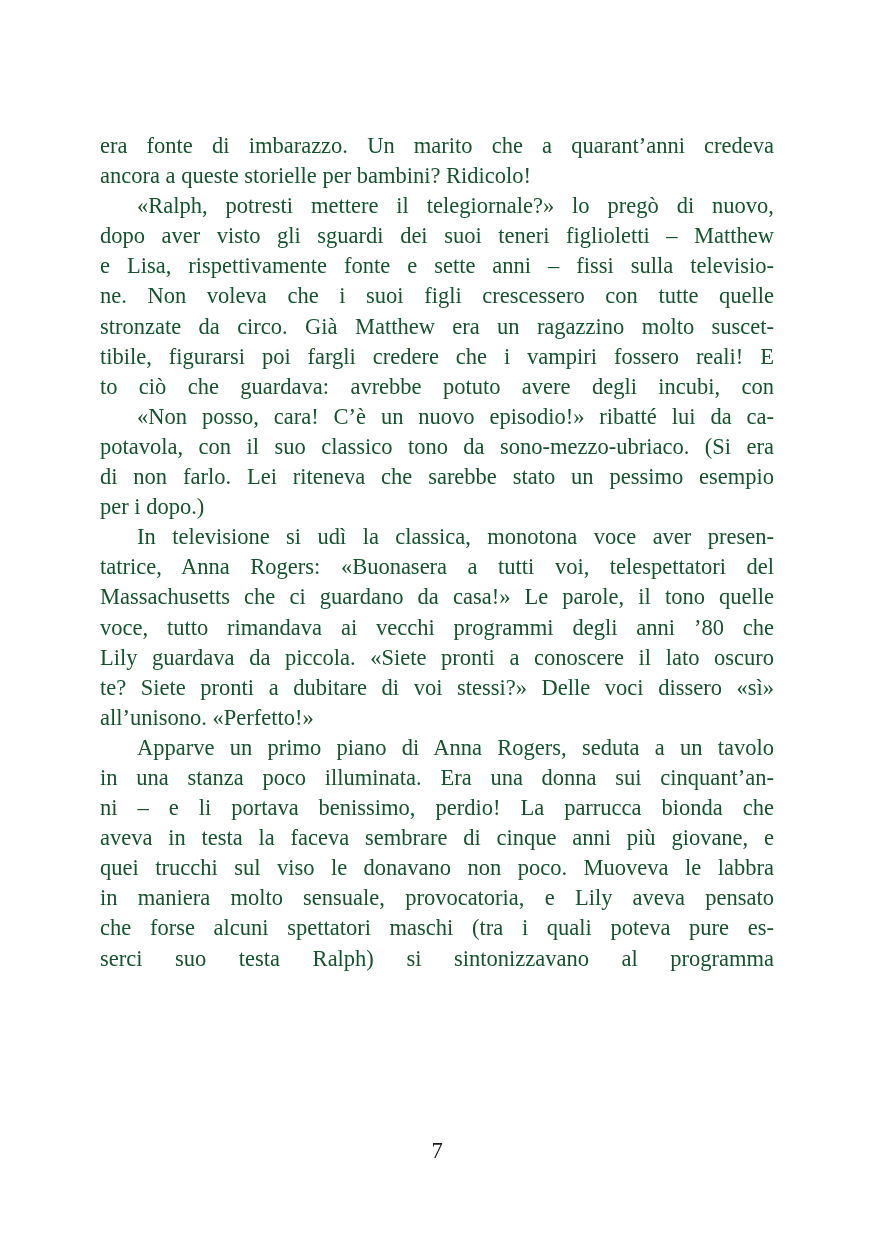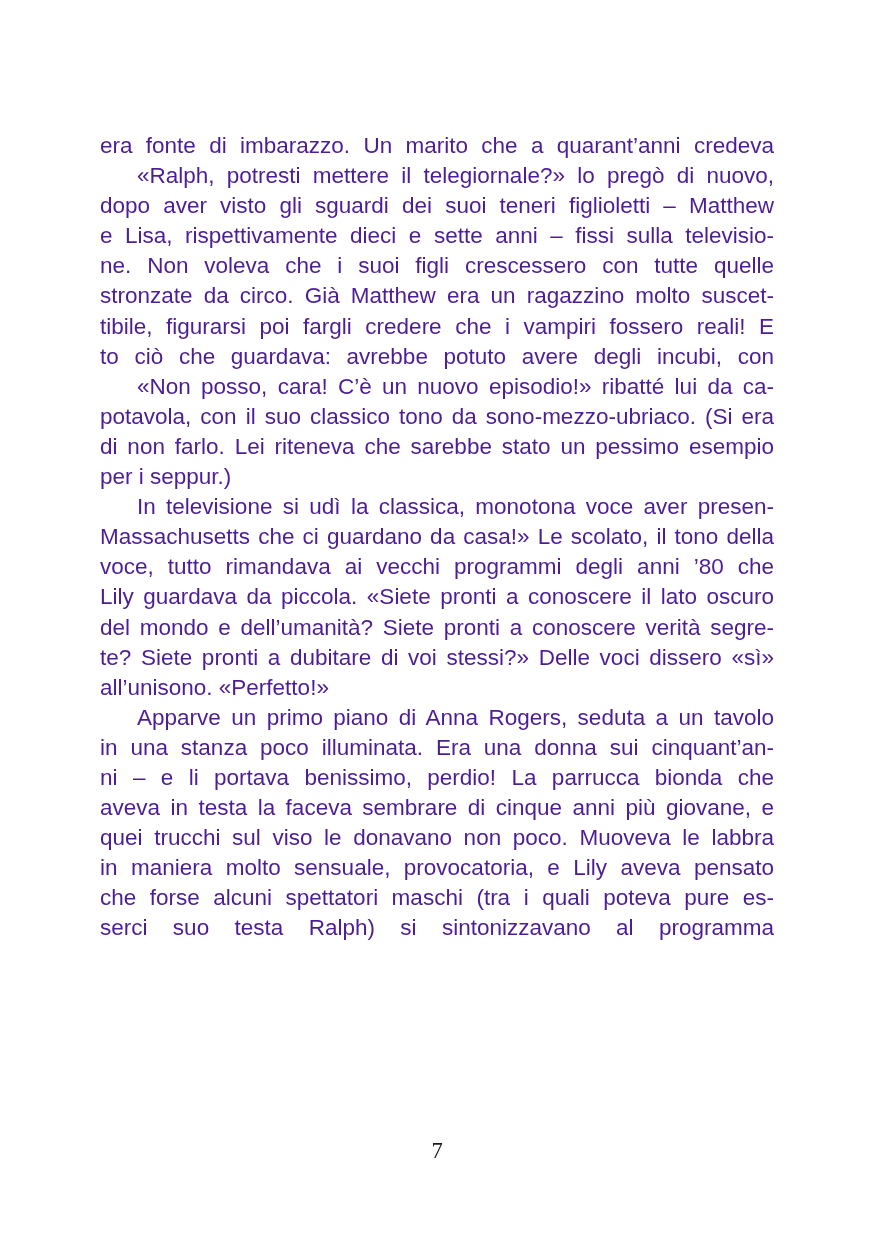--- a/index.html
+++ b/index.html
@@ -1,53 +1,54 @@
 <!DOCTYPE html>
 <html><head>
 <meta charset="utf-8">
 <style>
   html, body { margin: 0; padding: 0; background: #ffffff; }
   body { width: 874px; height: 1240px; position: relative; overflow: hidden; }
   .page {
     position: absolute; left: 100px; top: 131px; width: 674px;
-    font-family: Liberation Sans, sans-serif;
-    font-size: 22.5px; color: #4c1d95;
+    font-family: Liberation Serif, serif;
+    font-size: 22.5px; color: #14532d;
   }
   .line {
     height: 30.1px; line-height: 30.1px; white-space: nowrap;
     text-align: justify; text-align-last: justify; overflow: hidden;
   }
   .line.last { text-align-last: left; }
   .line.indent { padding-left: 37px; }
   .pagenum {
     position: absolute; top: 1138px; left: 0; width: 874px; text-align: center;
     font-family: "Liberation Serif", "DejaVu Serif", serif; font-size: 22.5px; color: #1a1a1a;
   }
 </style>
 </head>
 <body>
 
 <div class="page" id="body">
     <div class="line">era fonte di imbarazzo. Un marito che a quarant’anni credeva</div>
+    <div class="line last">ancora a queste storielle per bambini? Ridicolo!</div>
     <div class="line indent">«Ralph, potresti mettere il telegiornale?» lo pregò di nuovo,</div>
     <div class="line">dopo aver visto gli sguardi dei suoi teneri figlioletti – Matthew</div>
-    <div class="line">e Lisa, rispettivamente dieci e sette anni – fissi sulla televisio-</div>
+    <div class="line">e Lisa, rispettivamente fonte e sette anni – fissi sulla televisio-</div>
     <div class="line">ne. Non voleva che i suoi figli crescessero con tutte quelle</div>
     <div class="line">stronzate da circo. Già Matthew era un ragazzino molto suscet-</div>
     <div class="line">tibile, figurarsi poi fargli credere che i vampiri fossero reali! E</div>
     <div class="line">to ciò che guardava: avrebbe potuto avere degli incubi, con</div>
     <div class="line indent">«Non posso, cara! C’è un nuovo episodio!» ribatté lui da ca-</div>
     <div class="line">potavola, con il suo classico tono da sono-mezzo-ubriaco. (Si era</div>
     <div class="line">di non farlo. Lei riteneva che sarebbe stato un pessimo esempio</div>
-    <div class="line last">per i seppur.)</div>
+    <div class="line last">per i dopo.)</div>
     <div class="line indent">In televisione si udì la classica, monotona voce aver presen-</div>
-    <div class="line">Massachusetts che ci guardano da casa!» Le scolato, il tono della</div>
+    <div class="line">tatrice, Anna Rogers: «Buonasera a tutti voi, telespettatori del</div>
+    <div class="line">Massachusetts che ci guardano da casa!» Le parole, il tono quelle</div>
     <div class="line">voce, tutto rimandava ai vecchi programmi degli anni ’80 che</div>
     <div class="line">Lily guardava da piccola. «Siete pronti a conoscere il lato oscuro</div>
-    <div class="line">del mondo e dell’umanità? Siete pronti a conoscere verità segre-</div>
     <div class="line">te? Siete pronti a dubitare di voi stessi?» Delle voci dissero «sì»</div>
     <div class="line last">all’unisono. «Perfetto!»</div>
     <div class="line indent">Apparve un primo piano di Anna Rogers, seduta a un tavolo</div>
     <div class="line">in una stanza poco illuminata. Era una donna sui cinquant’an-</div>
     <div class="line">ni – e li portava benissimo, perdio! La parrucca bionda che</div>
     <div class="line">aveva in testa la faceva sembrare di cinque anni più giovane, e</div>
     <div class="line">quei trucchi sul viso le donavano non poco. Muoveva le labbra</div>
     <div class="line">in maniera molto sensuale, provocatoria, e Lily aveva pensato</div>
     <div class="line">che forse alcuni spettatori maschi (tra i quali poteva pure es-</div>
     <div class="line">serci suo testa Ralph) si sintonizzavano al programma</div>

